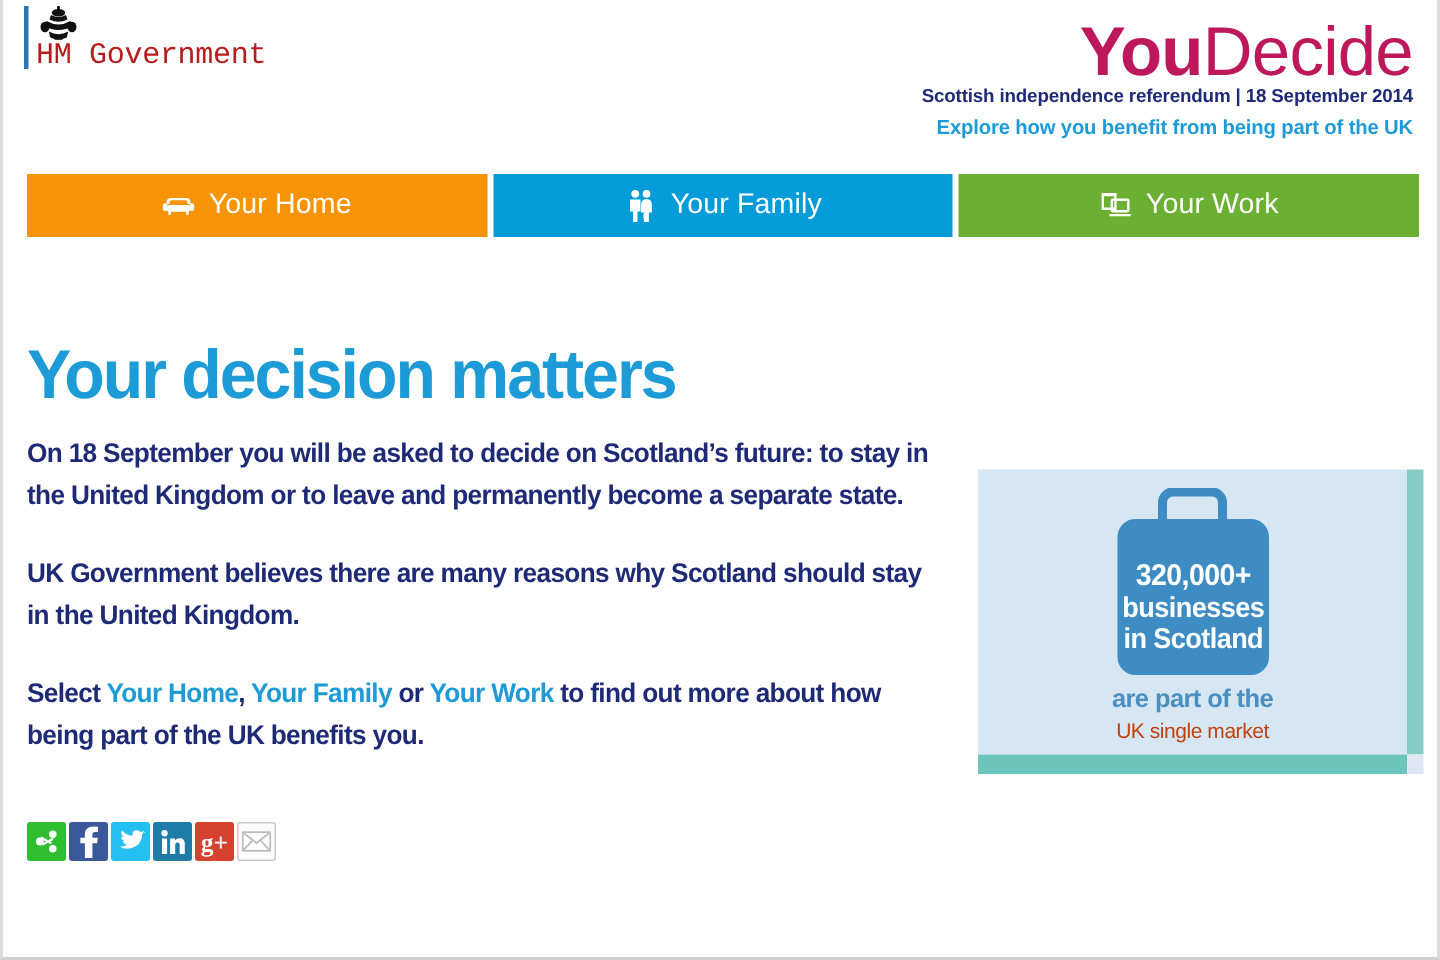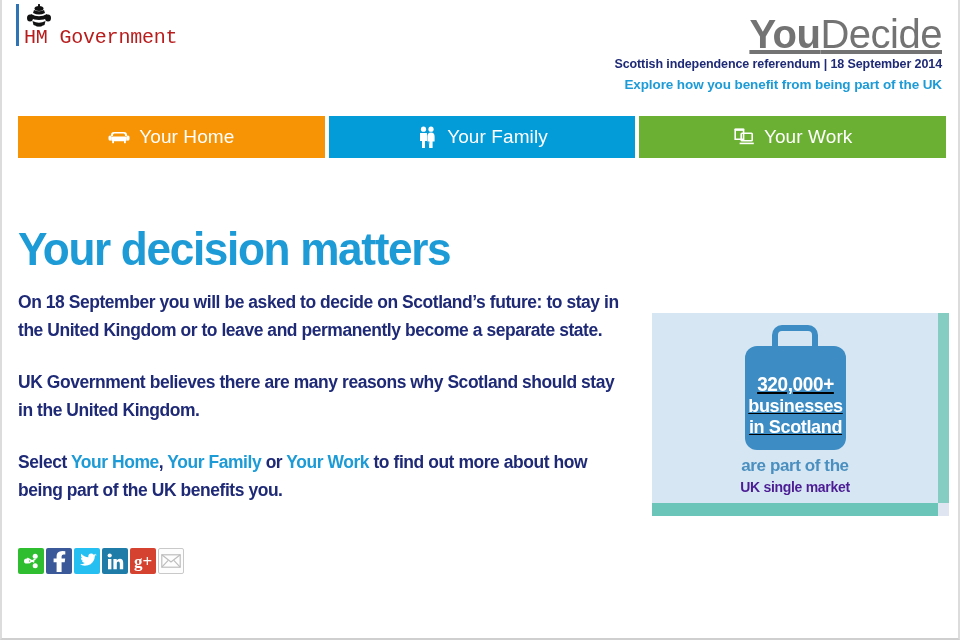--- a/index.html
+++ b/index.html
@@ -28,22 +28,22 @@
   .hmg-inner{display:flex;flex-direction:column;}
   .crest{width:30px;height:24px;display:block;}
   .hmg-text{
     font-size:20px;color:#b91c1c;letter-spacing:-0.2px;
     line-height:16px;margin-top:2px;white-space:nowrap;
     font-family:Liberation Mono, monospace;
   }
 
   .brand{position:absolute;right:16px;top:14px;text-align:right;}
   .brand-title{
-    font-size:40px;line-height:40px;color:#737373;
-    letter-spacing:-0.5px;white-space:nowrap;text-decoration:underline;
+    font-size:46px;line-height:40px;color:#be185d;
+    letter-spacing:-0.5px;white-space:nowrap;
   }
   .brand-title .b-you{font-weight:bold;}
   .brand-title .b-decide{font-weight:400;}
   .brand-sub{
     font-size:12.5px;font-weight:bold;color:#1f2a77;
     margin-top:3px;white-space:nowrap;letter-spacing:-0.1px;text-align:center;
   }
   .brand-tag{
     font-size:13.5px;font-weight:bold;color:#1d9bd7;
     margin-top:6px;white-space:nowrap;letter-spacing:-0.1px;
@@ -142,39 +142,38 @@
   .case-handle{
     width:46px;height:22px;margin:0 auto;
     border:6px solid #3d8cc4;border-bottom:none;
     border-radius:10px 10px 0 0;box-sizing:border-box;
   }
   .case-body{
     width:101px;margin:0 auto;margin-top:-1px;
     background:#3d8cc4;border-radius:12px;
     padding:28px 0 13px 0;
     text-align:center;
-    text-decoration:underline;
   }
   .case-body .ln{
     color:#ffffff;font-weight:bold;
     font-size:19px;line-height:21px;
     letter-spacing:-0.4px;
     transform:scaleX(.95);
   }
   .case-body .ln.big{font-size:20px;}
 
   .info-cap{
     position:absolute;left:0;top:142px;width:286px;text-align:center;
   }
   .cap1{
     font-size:17px;font-weight:bold;color:#4a8fbf;
     letter-spacing:-0.4px;line-height:21px;
   }
   .cap2{
-    font-size:14px;font-weight:bold;color:#4c1d95;
+    font-size:14px;font-weight:normal;color:#c2410c;
     letter-spacing:-0.3px;line-height:19px;margin-top:2px;
   }
 </style>
 </head>
 <body>
 
 <div class="page">
 
   <div class="header">
 

